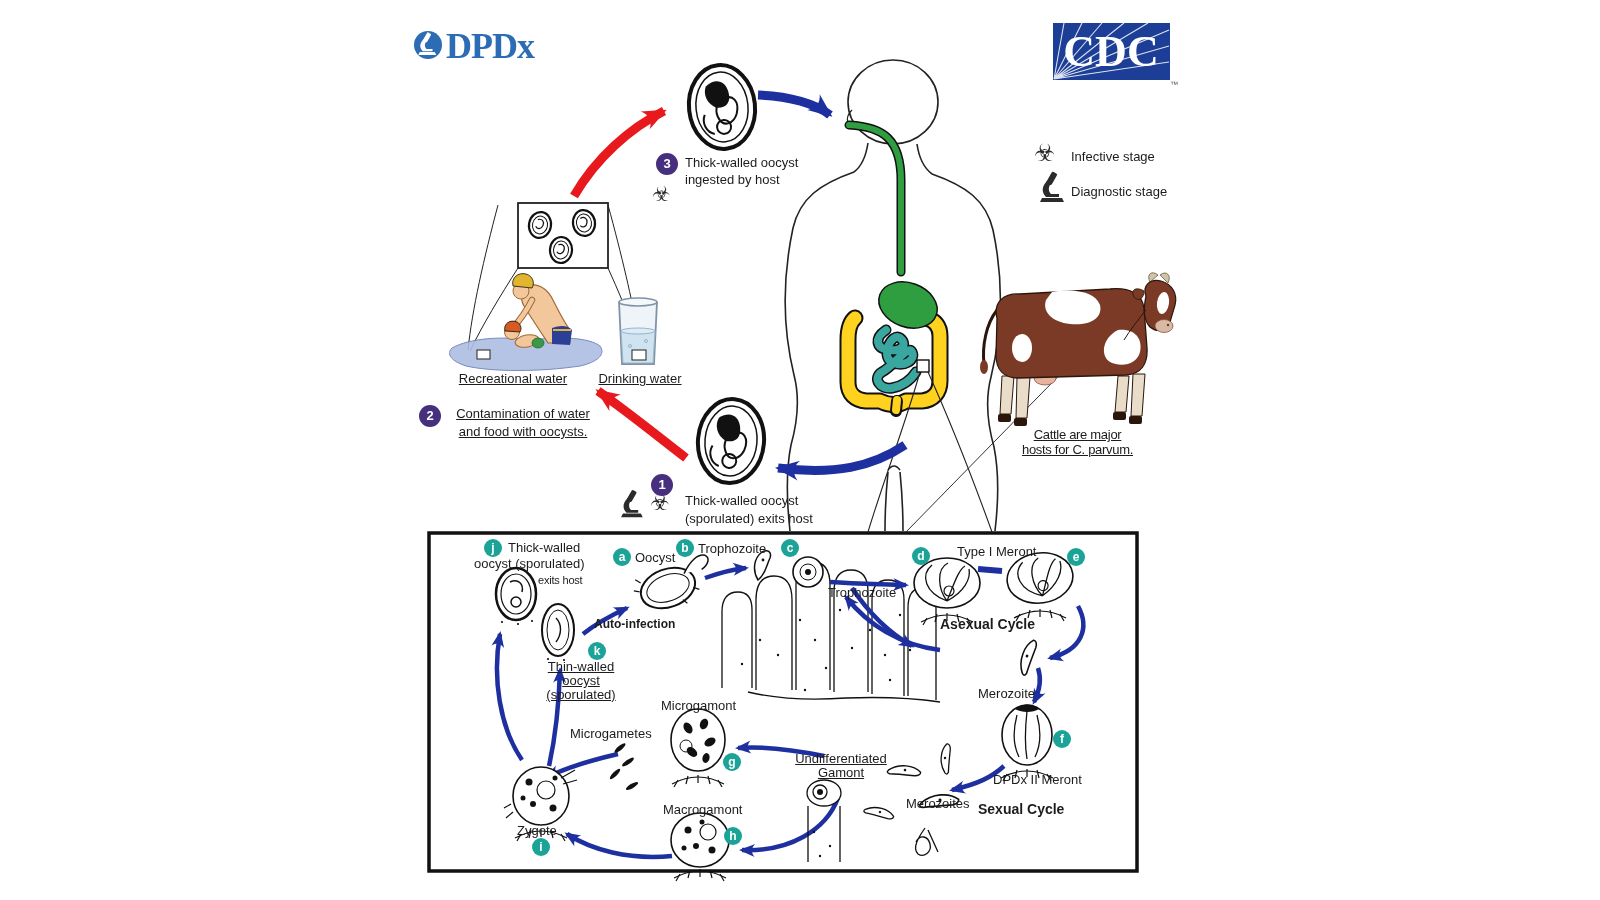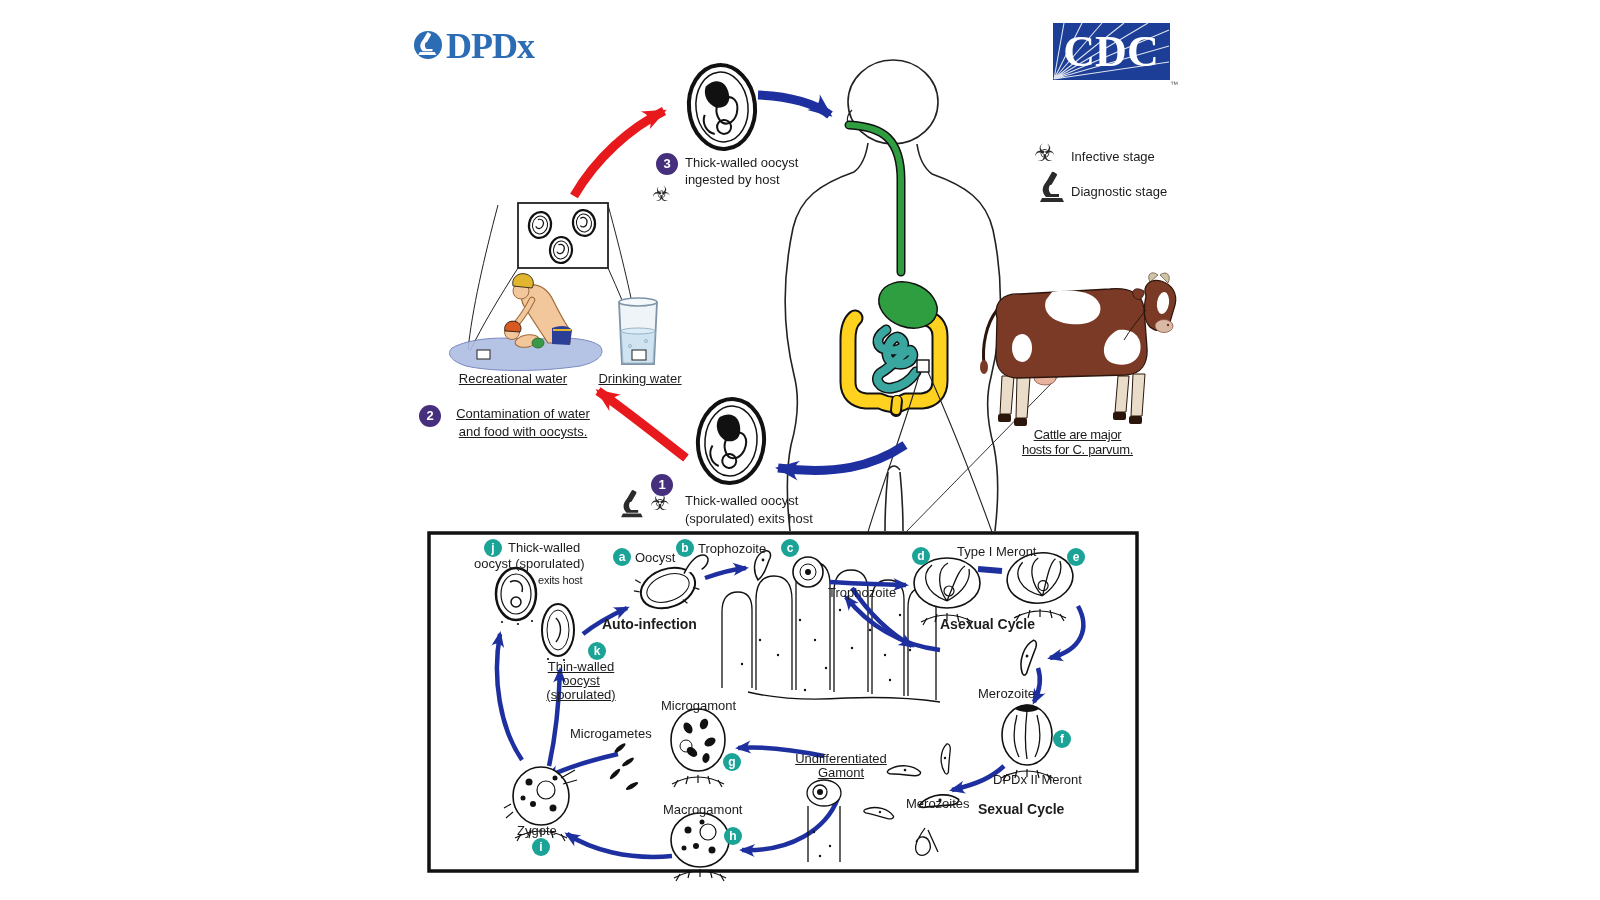--- a/index.html
+++ b/index.html
@@ -384,21 +384,21 @@
 <div class="lbl" style="left:508px;top:540px;">Thick-walled</div>
 <div class="lbl" style="left:474px;top:556px;">oocyst (sporulated)</div>
 <div class="lbl small" style="left:538px;top:573px;">exits host</div>
 
 <div class="circle-letter" style="left:613px;top:548px;">a</div>
 <div class="lbl" style="left:635px;top:550px;">Oocyst</div>
 
 <div class="circle-letter" style="left:676px;top:539px;">b</div>
 <div class="lbl" style="left:698px;top:541px;">Trophozoite</div>
 
-<div class="lbl b" style="left:594px;top:617px;font-size:14px;margin-left:8px;">Auto-infection</div>
+<div class="lbl b" style="left:594px;top:617px;font-size:12px;">Auto-infection</div>
 
 <div class="circle-letter" style="left:781px;top:539px;">c</div>
 <div class="lbl" style="left:828px;top:541px;margin-top:44px;">Trophozoite</div>
 
 <div class="circle-letter" style="left:912px;top:547px;">d</div>
 <div class="lbl" style="left:957px;top:544px;">Type I Meront</div>
 
 <div class="circle-letter" style="left:1067px;top:548px;">e</div>
 
 <div class="lbl b" style="left:940px;top:617px;font-size:14px;">Asexual Cycle</div>

